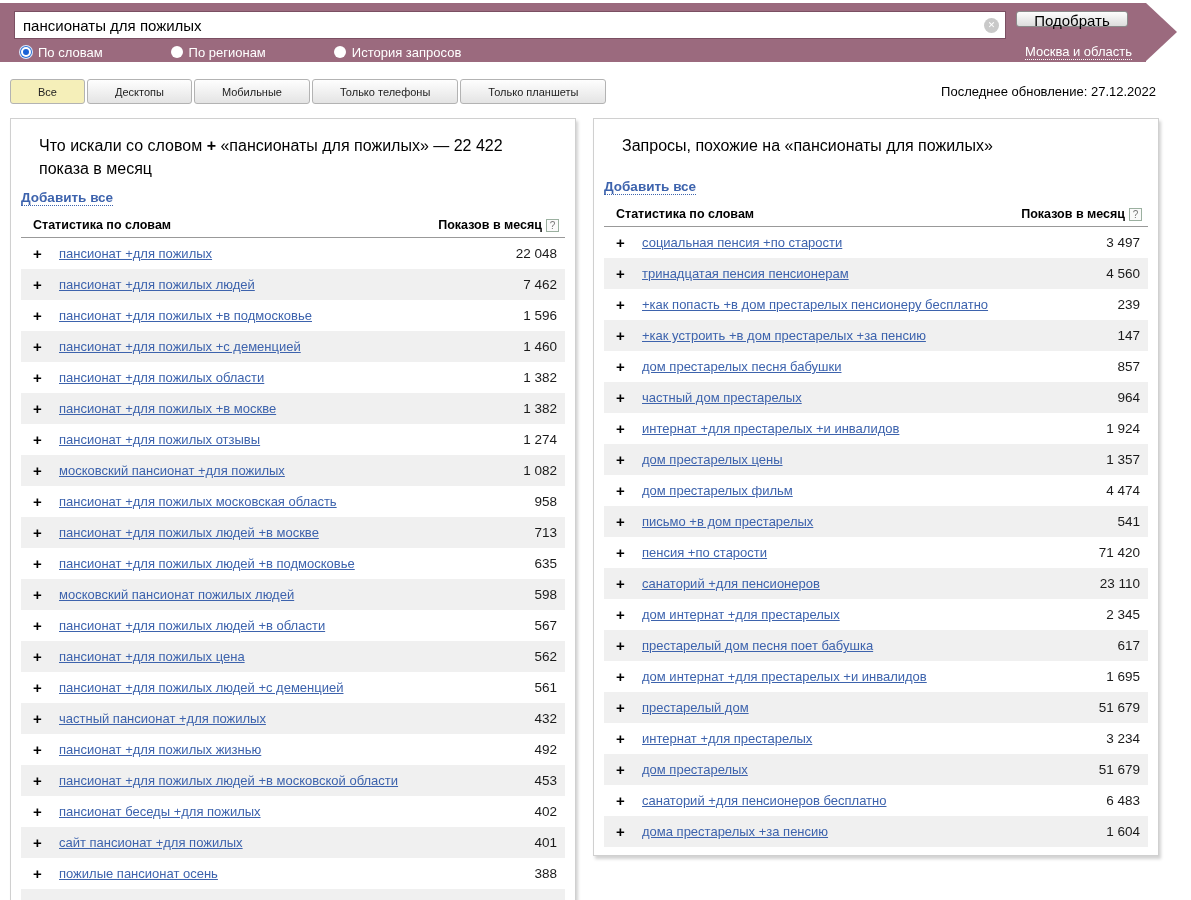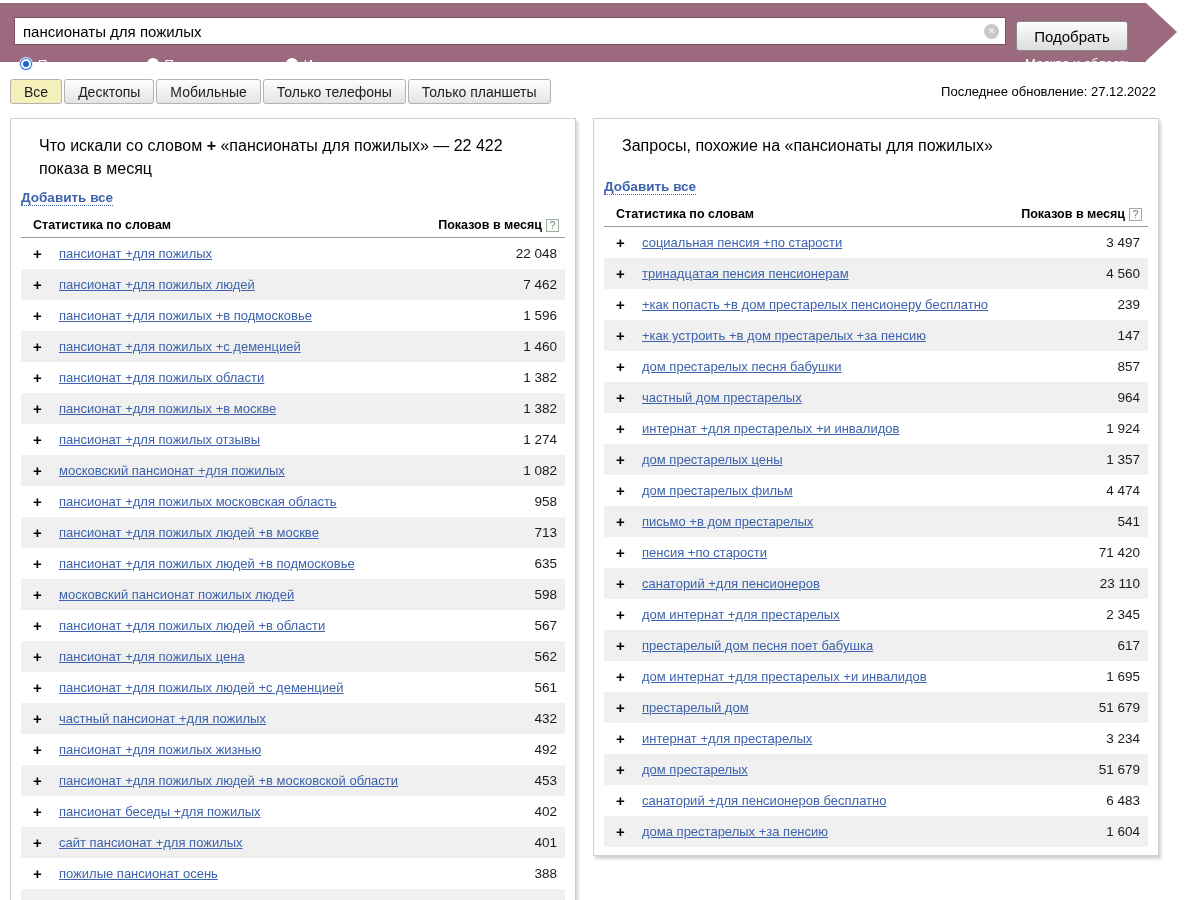--- a/index.html
+++ b/index.html
@@ -17,60 +17,59 @@
   
   .header-band{
     position:relative;margin-top:3px;width:1146px;height:59px;
     background:var(--header-band);
   }
   .header-band::after{
     content:"";position:absolute;left:100%;top:0;
     border-top:29.5px solid transparent;border-bottom:29.5px solid transparent;
     border-left:31px solid var(--header-band);
   }
-  .search-row{display:flex;align-items:center;padding:8px 0 0 14px;}
+  .search-row{display:flex;align-items:flex-start;padding:8px 0 0 14px;}
   .search-box{position:relative;width:992px;}
   .search-box input{
     width:100%;height:28px;border:1px solid #7a4f62;padding:2px 28px 2px 8px;
     font-family:"Liberation Sans",sans-serif;font-size:15px;color:#000;background:#fff;
   }
   .clear-icon{
     position:absolute;right:7px;top:7px;width:15px;height:15px;border-radius:50%;
     background:#c9c9c9;color:#fff;font-size:9px;line-height:15px;text-align:center;
     cursor:pointer;user-select:none;
   }
   .submit-btn{
-    margin-left:10px;height:30px;min-width:112px;padding:0 4px;
+    margin-left:10px;height:16px;min-width:112px;padding:0 4px;
     font-family:"Liberation Sans",sans-serif;font-size:15px;color:#000;
     background:linear-gradient(#fdfdfd,#dcdcdc);border:1px solid #8a8a8a;border-radius:3px;
     cursor:pointer;
-    margin-top:10px;
   }
   .options-row{
     display:flex;align-items:center;padding:5px 14px 0 20px;
   }
-  .radios{display:flex;gap:44px;}
+  .radios{display:flex;gap:68px;}
   .radio{display:flex;align-items:center;gap:6px;color:#fff;font-size:13px;cursor:pointer;}
   .radio-circle{
     width:12px;height:12px;border-radius:50%;background:#fff;display:inline-block;position:relative;
   }
   .radio-circle.selected{box-shadow:0 0 0 1px #2a6fd6 inset,0 0 0 1px #dce9ff;}
   .radio-circle.selected::after{
     content:"";position:absolute;left:3px;top:3px;width:6px;height:6px;border-radius:50%;background:#1a62d6;
   }
   .region-link{
     margin-left:auto;color:#fff;font-size:13px;text-decoration:none;
     border-bottom:1px dotted #fff;cursor:pointer;
   }
   
   .tabs-row{display:flex;align-items:center;margin:17px 35px 0 10px;}
   .tabs{display:flex;}
   .tab{
-    height:25px;padding:0 13px;margin-right:2px;font-family:"Liberation Sans",sans-serif;
-    font-size:14px;color:#222;background:linear-gradient(#fefefe,#e4e4e4);
+    height:25px;padding:0 27px;margin-right:2px;font-family:"Liberation Sans",sans-serif;
+    font-size:11px;color:#222;background:linear-gradient(#fefefe,#e4e4e4);
     border:1px solid #b3b3b3;border-radius:3px;cursor:pointer;
   }
   .tab.active{background:var(--active-tab);}
   .last-update{margin-left:auto;font-size:13px;color:#000;}
   
   .panels{display:flex;gap:17px;margin:14px 0 0 10px;align-items:flex-start;}
   .panel{
     width:566px;background:#fff;border:1px solid #d0d0d0;
     box-shadow:2px 3px 3px rgba(0,0,0,0.18);
   }

